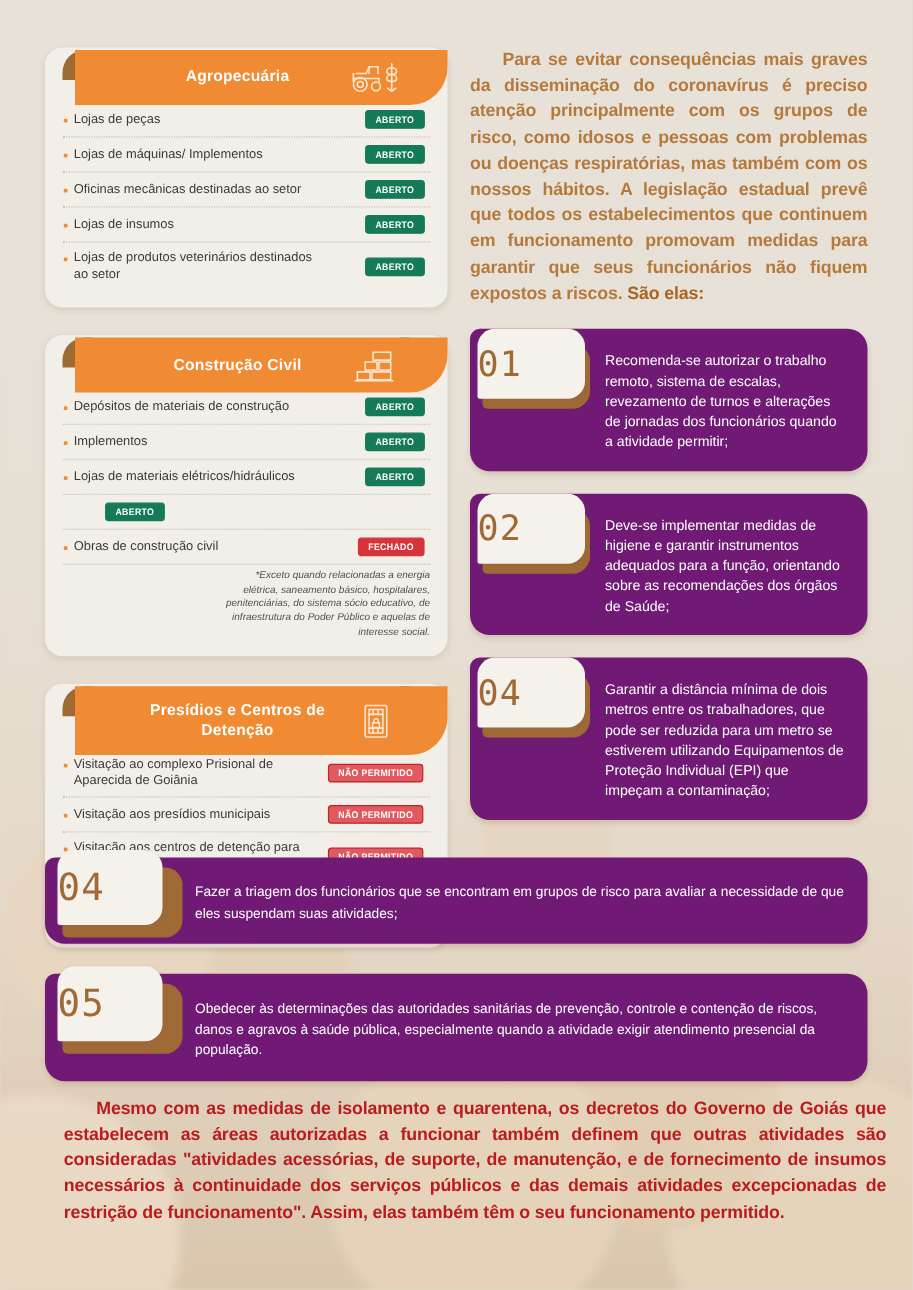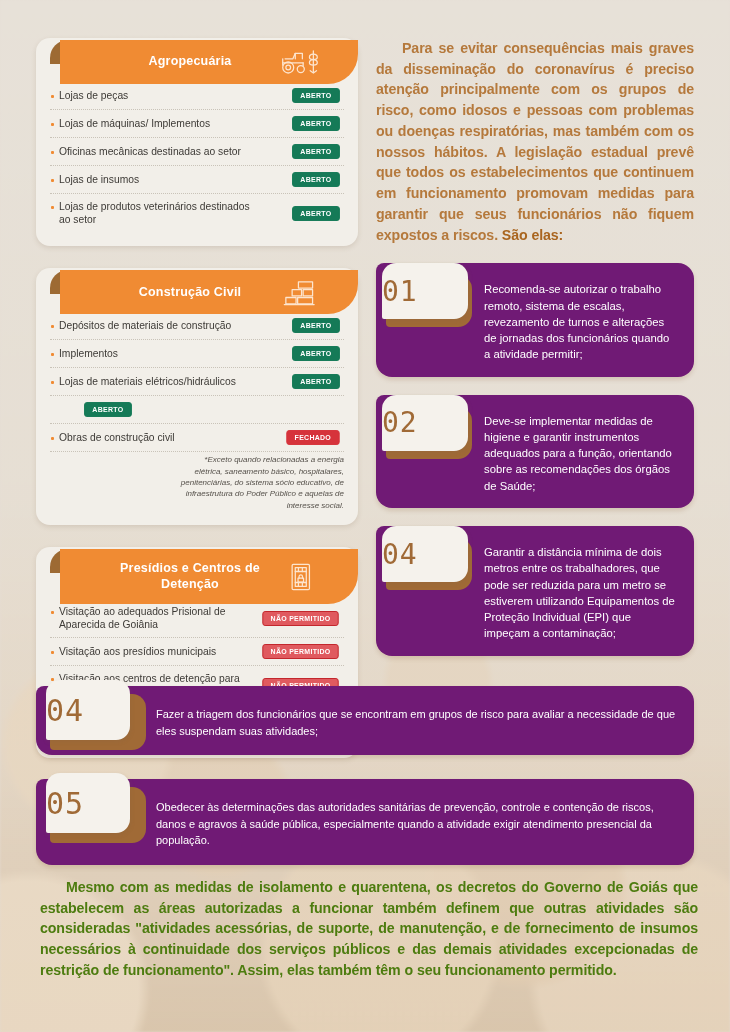--- a/index.html
+++ b/index.html
@@ -161,22 +161,22 @@
 
   
   .step-wide .step-inner { padding: 20px 18px 16px 120px; }
   .step-wide .step-text { font-size: 11px; line-height: 1.5; }
   .step-wide .step-num { left: 10px; top: -6px; width: 84px; height: 60px; }
   .step-wide .step-num-shadow { left: 14px; top: 8px; width: 96px; height: 56px; }
   .step-wide .step-num span { font-size: 30px; }
 
   
   .outro {
-    position: absolute; left: 40px; top: 877px; width: 658px;
-    font-size: 14.2px; line-height: 1.46; color: #4d7c0f;
+    position: absolute; left: 51px; top: 877px; width: 658px;
+    font-size: 14.2px; line-height: 1.46; color: #b91c1c;
     text-align: justify; text-indent: 26px; font-weight: bold;
     letter-spacing: -.1px;
   }
 
   .wide-area { position: absolute; left: 36px; top: 668px; width: 658px; }
 </style>
 </head>
 <body>
 
 <div class="bg"></div>
@@ -308,21 +308,21 @@
                 <rect x="22" y="8" width="14" height="24"></rect>
                 <path d="M22 13h14M22 27h14"></path>
                 <path d="M26 8v5M31 8v5M26 27v5M31 27v5"></path>
                 <path d="M25.5 21.5h7v5h-7z"></path>
                 <path d="M26.8 21.5v-2a2.2 2.2 0 0 1 4.4 0v2"></path>
               </svg>
             </div>
           </div>
 
           <div class="row">
-            <div class="row-text">Visitação ao adequados Prisional de Aparecida de Goiânia</div>
+            <div class="row-text">Visitação ao complexo Prisional de Aparecida de Goiânia</div>
             <div class="badge-cell">
               <span class="badge red-outline">NÃO PERMITIDO</span>
             </div>
           </div>
           <div class="row">
             <div class="row-text">Visitação aos presídios municipais</div>
             <div class="badge-cell">
               <span class="badge red-outline">NÃO PERMITIDO</span>
             </div>
           </div>

